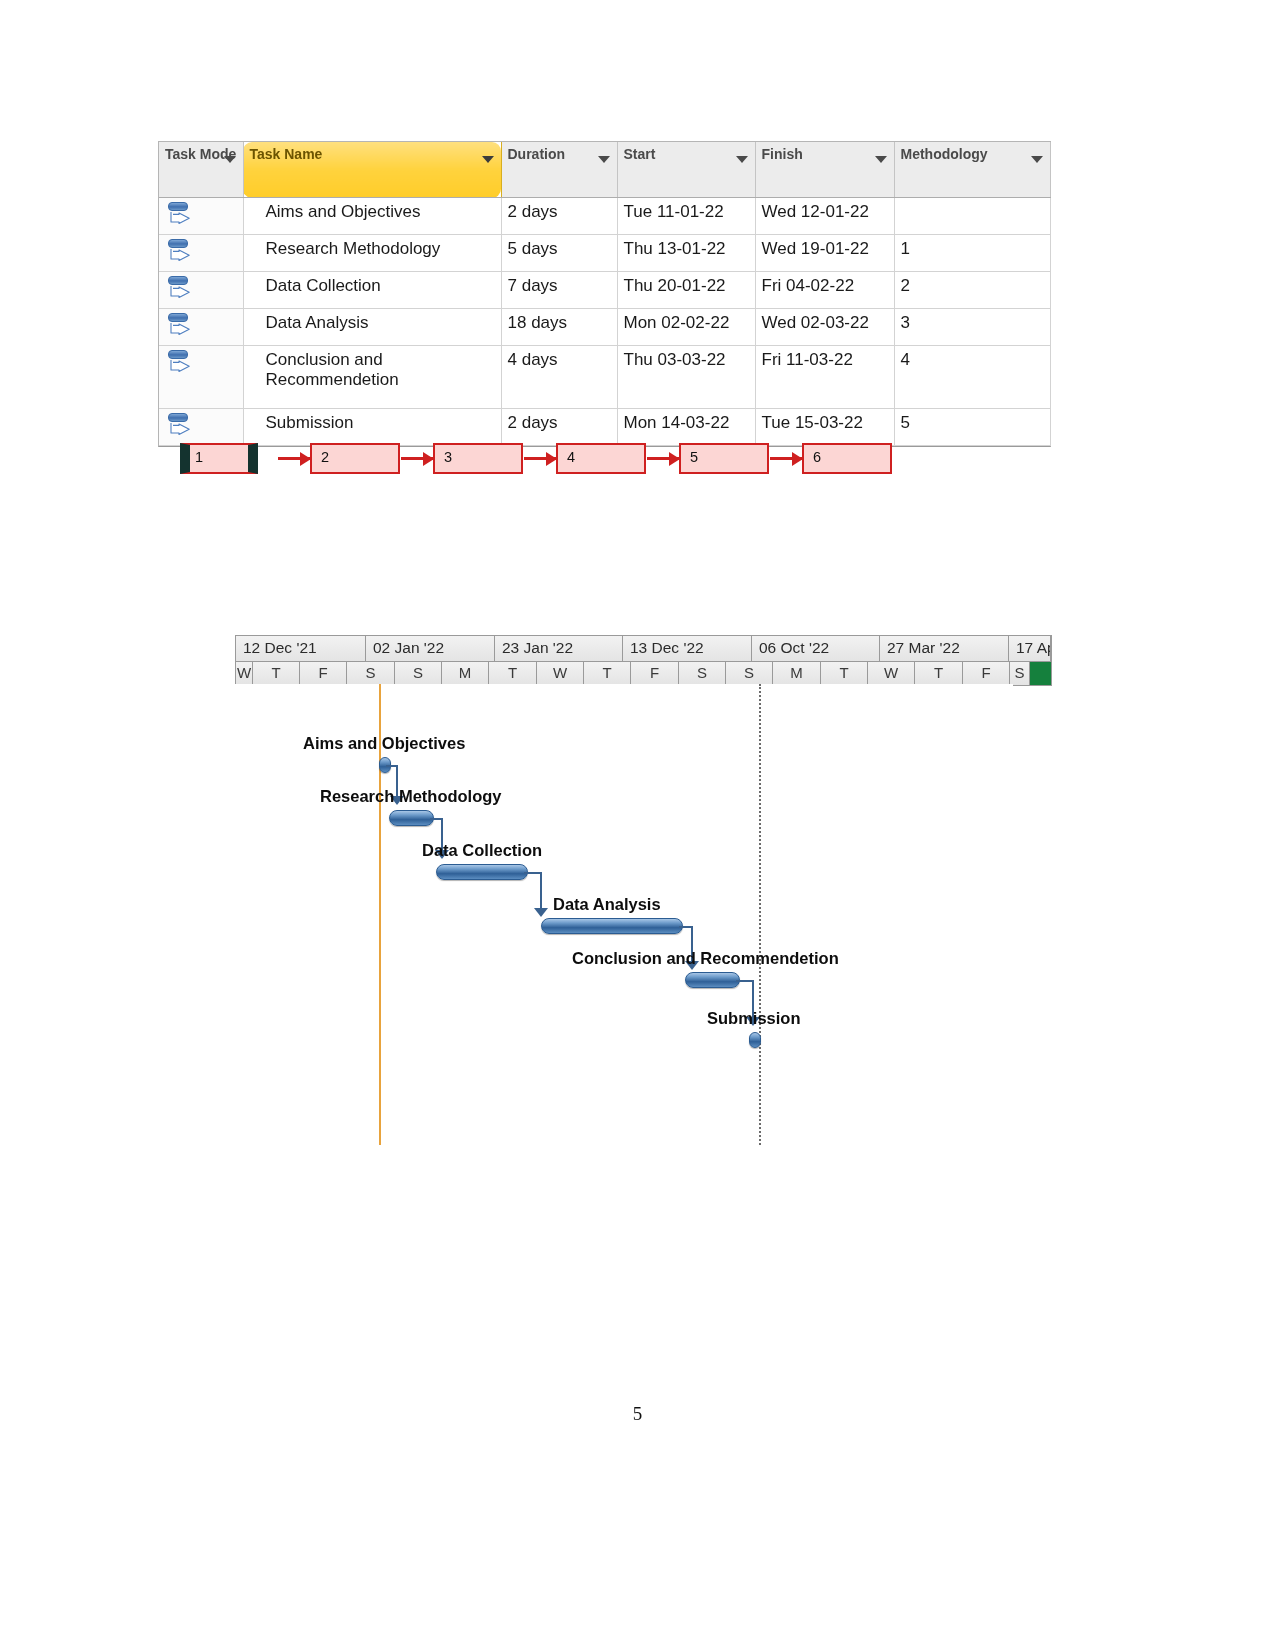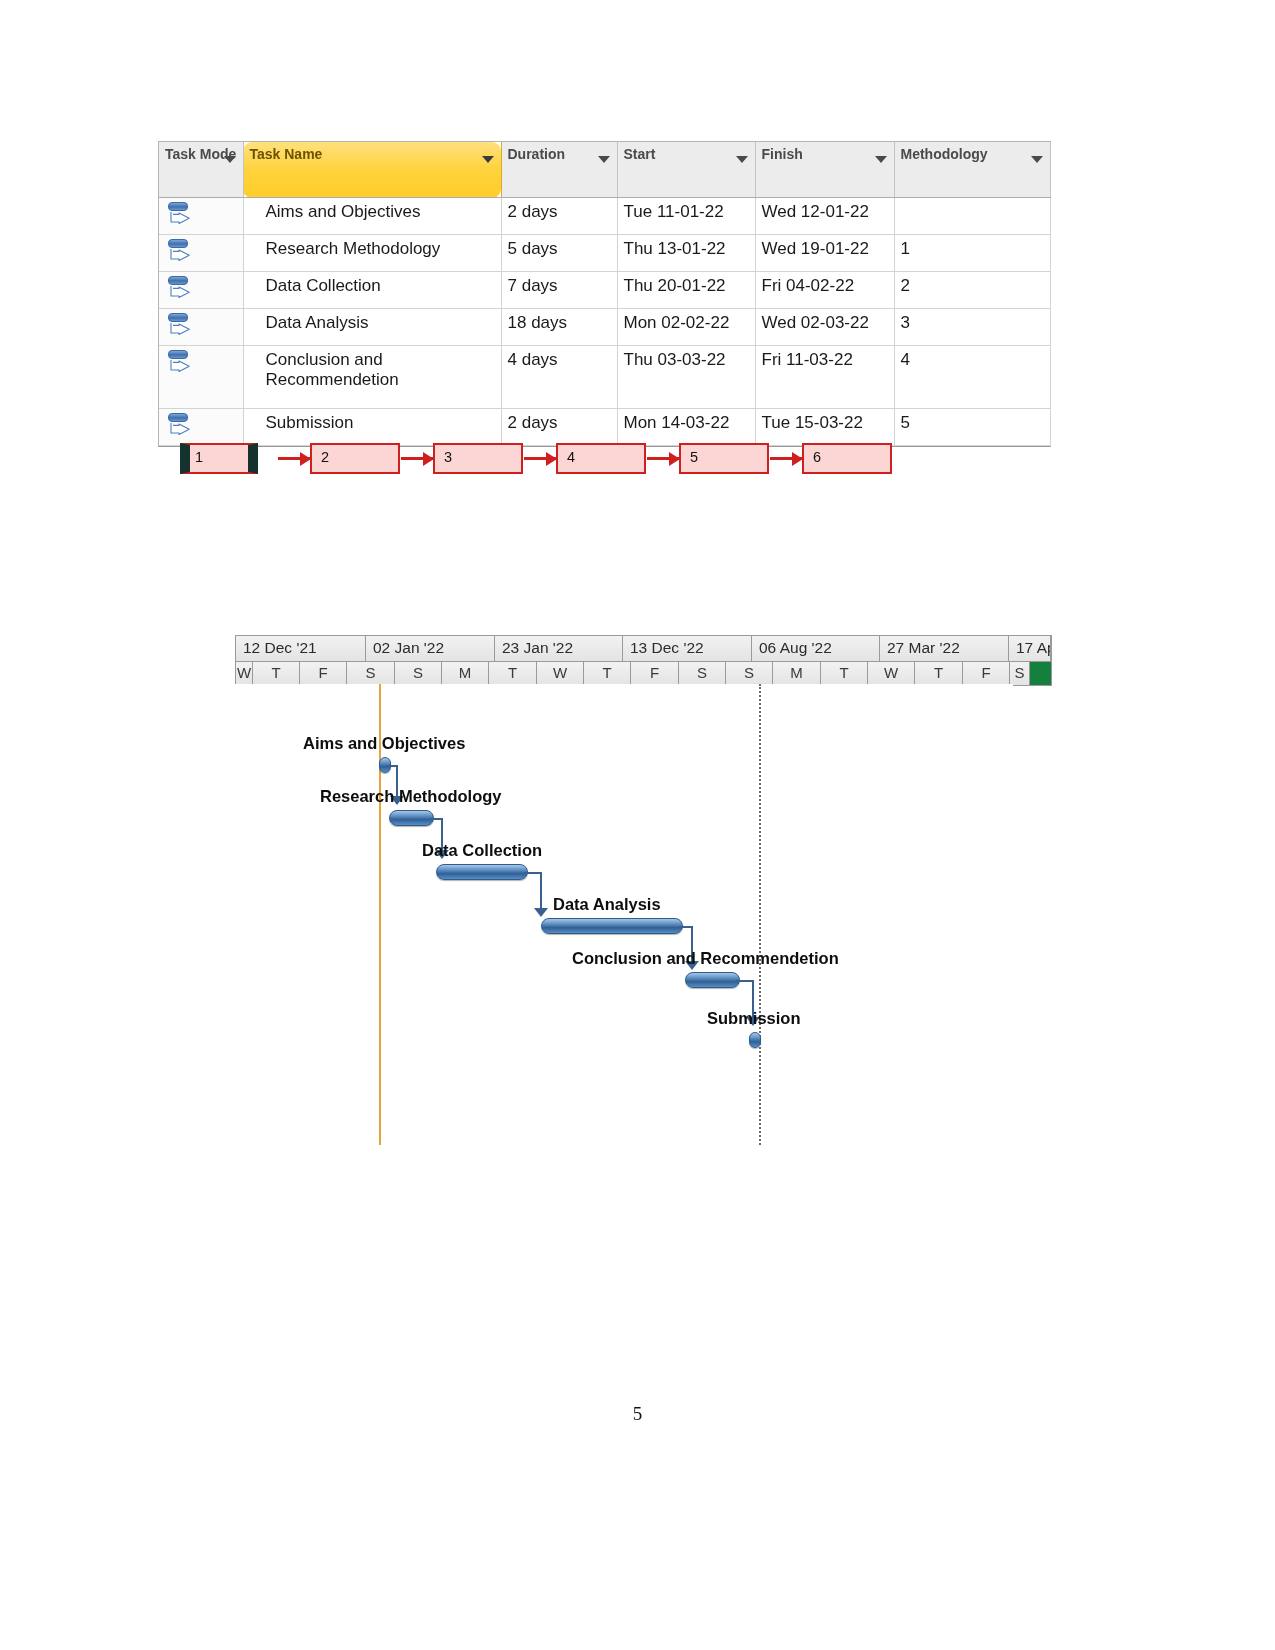--- a/index.html
+++ b/index.html
@@ -401,21 +401,21 @@
 </div>
 
 <div id="gantt">
 
   <div id="gantt-header">
     <div class="tl-row weeks">
       <div class="tl-cell" style="width:130px;">12 Dec '21</div>
       <div class="tl-cell" style="width:129px;">02 Jan '22</div>
       <div class="tl-cell" style="width:128px;">23 Jan '22</div>
       <div class="tl-cell" style="width:129px;">13 Dec '22</div>
-      <div class="tl-cell" style="width:128px;">06 Aug '22</div>
+      <div class="tl-cell" style="width:128px;">06 Oct '22</div>
       <div class="tl-cell" style="width:129px;">27 Mar '22</div>
       <div class="tl-cell" style="width:42px;">17 Apr</div>
     </div>
     <div class="tl-row days">
       <div class="tl-cell" style="width:17px;">W</div>
       <div class="tl-cell" style="width:47px;">T</div>
       <div class="tl-cell" style="width:47px;">F</div>
       <div class="tl-cell" style="width:48px;">S</div>
       <div class="tl-cell" style="width:47px;">S</div>
       <div class="tl-cell" style="width:47px;">M</div>

